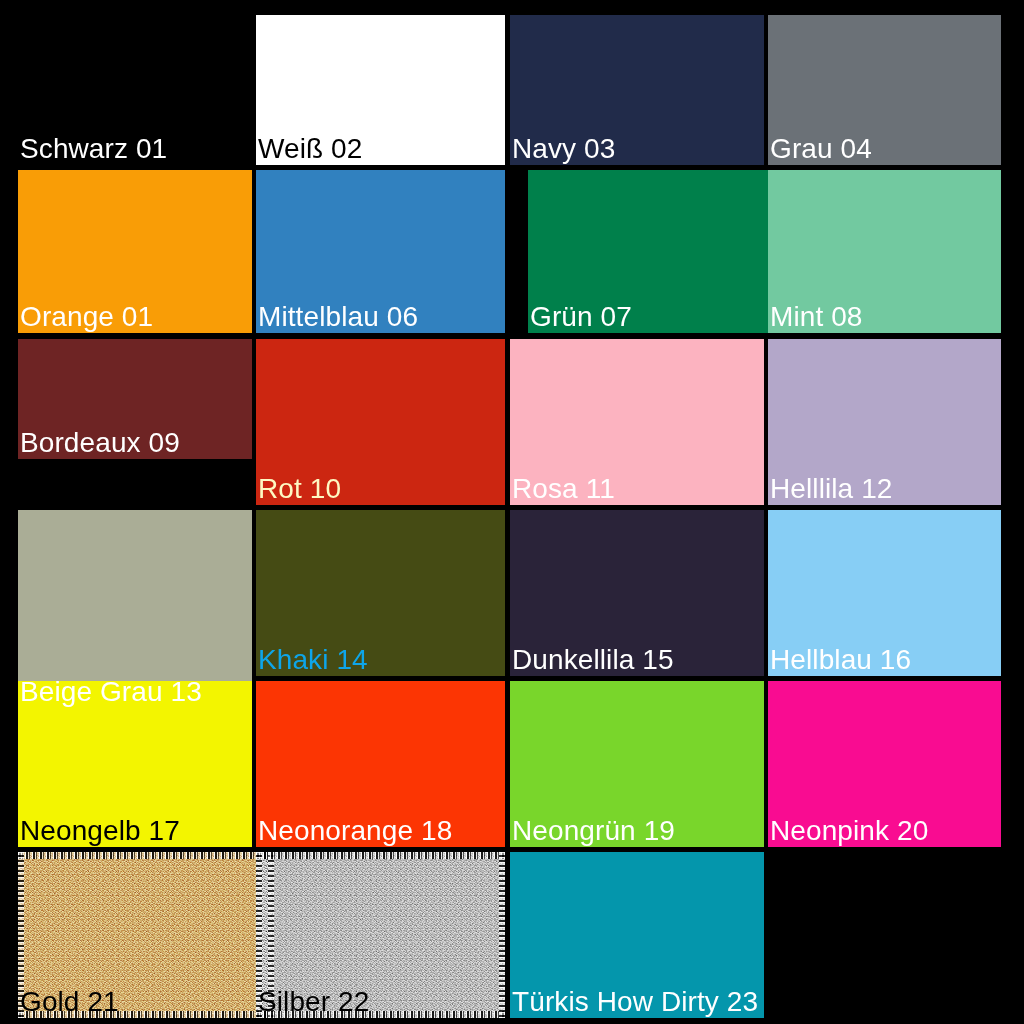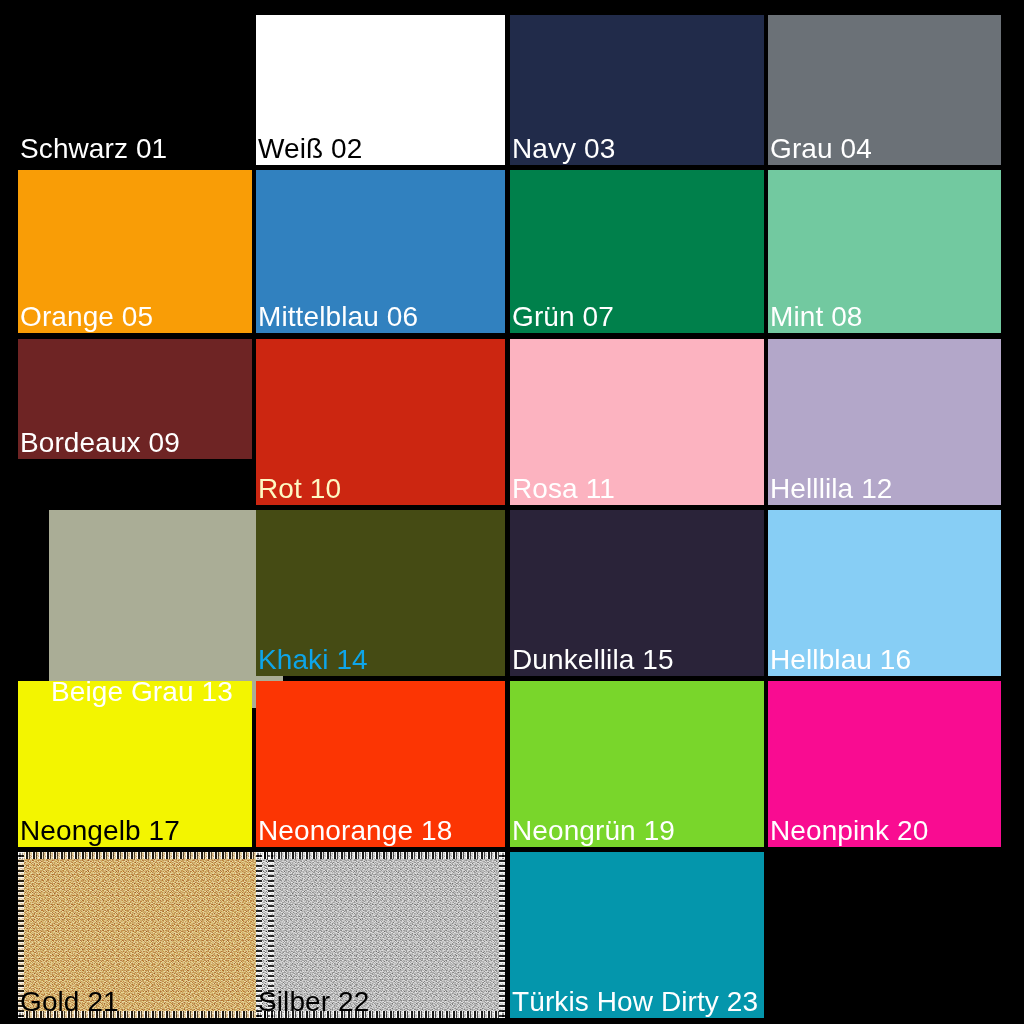--- a/index.html
+++ b/index.html
@@ -130,27 +130,27 @@
     <div class="swatch" style="left: 510px; top: 15px; width: 254px; height: 150px;">
       <div class="swatch-fill" style="background: rgb(33, 43, 74);"></div>
       <div class="swatch-label" style="color: rgb(255, 255, 255);">Navy 03</div>
     </div>
     <div class="swatch" style="left: 768px; top: 15px; width: 233px; height: 150px;">
       <div class="swatch-fill" style="background: rgb(107, 113, 119);"></div>
       <div class="swatch-label" style="color: rgb(255, 255, 255);">Grau 04</div>
     </div>
     <div class="swatch" style="left: 18px; top: 170px; width: 234px; height: 163px;">
       <div class="swatch-fill" style="background: rgb(249, 157, 6);"></div>
-      <div class="swatch-label" style="color: rgb(255, 255, 255);">Orange 05</div>
+      <div class="swatch-label" style="color: rgb(255, 255, 255);">Orange 01</div>
     </div>
     <div class="swatch" style="left: 256px; top: 170px; width: 249px; height: 163px;">
       <div class="swatch-fill" style="background: rgb(49, 129, 191);"></div>
       <div class="swatch-label" style="color: rgb(255, 255, 255);">Mittelblau 06</div>
     </div>
-    <div class="swatch" style="left: 510px; top: 170px; width: 254px; height: 163px;">
+    <div class="swatch" style="left: 528px; top: 170px; width: 254px; height: 163px;">
       <div class="swatch-fill" style="background: rgb(0, 128, 75);"></div>
       <div class="swatch-label" style="color: rgb(255, 255, 255);">Grün 07</div>
     </div>
     <div class="swatch" style="left: 768px; top: 170px; width: 233px; height: 163px;">
       <div class="swatch-fill" style="background: rgb(114, 201, 160);"></div>
       <div class="swatch-label" style="color: rgb(255, 255, 255);">Mint 08</div>
     </div>
     <div class="swatch" style="left: 18px; top: 339px; width: 234px; height: 120px;">
       <div class="swatch-fill" style="background: rgb(110, 36, 36);"></div>
       <div class="swatch-label" style="color: rgb(255, 255, 255);">Bordeaux 09</div>
@@ -160,21 +160,21 @@
       <div class="swatch-label" style="color: #fef9c3;">Rot 10</div>
     </div>
     <div class="swatch" style="left: 510px; top: 339px; width: 254px; height: 166px;">
       <div class="swatch-fill" style="background: rgb(252, 179, 192);"></div>
       <div class="swatch-label" style="color: rgb(255, 255, 255);">Rosa 11</div>
     </div>
     <div class="swatch" style="left: 768px; top: 339px; width: 233px; height: 166px;">
       <div class="swatch-fill" style="background: rgb(179, 167, 201);"></div>
       <div class="swatch-label" style="color: rgb(255, 255, 255);">Helllila 12</div>
     </div>
-    <div class="swatch" style="left: 18px; top: 510px; width: 234px; height: 198px; margin-left: 31px;">
+    <div class="swatch" style="left: 18px; top: 510px; width: 234px; height: 198px;">
       <div class="swatch-fill" style="background: rgb(170, 173, 150);"></div>
       <div class="swatch-label" style="color: rgb(255, 255, 255);">Beige Grau 13</div>
     </div>
     <div class="swatch" style="left: 256px; top: 510px; width: 249px; height: 166px;">
       <div class="swatch-fill" style="background: rgb(69, 75, 20);"></div>
       <div class="swatch-label" style="color: #0ea5e9;">Khaki 14</div>
     </div>
     <div class="swatch" style="left: 510px; top: 510px; width: 254px; height: 166px;">
       <div class="swatch-fill" style="background: rgb(42, 35, 57);"></div>
       <div class="swatch-label" style="color: rgb(255, 255, 255);">Dunkellila 15</div>

